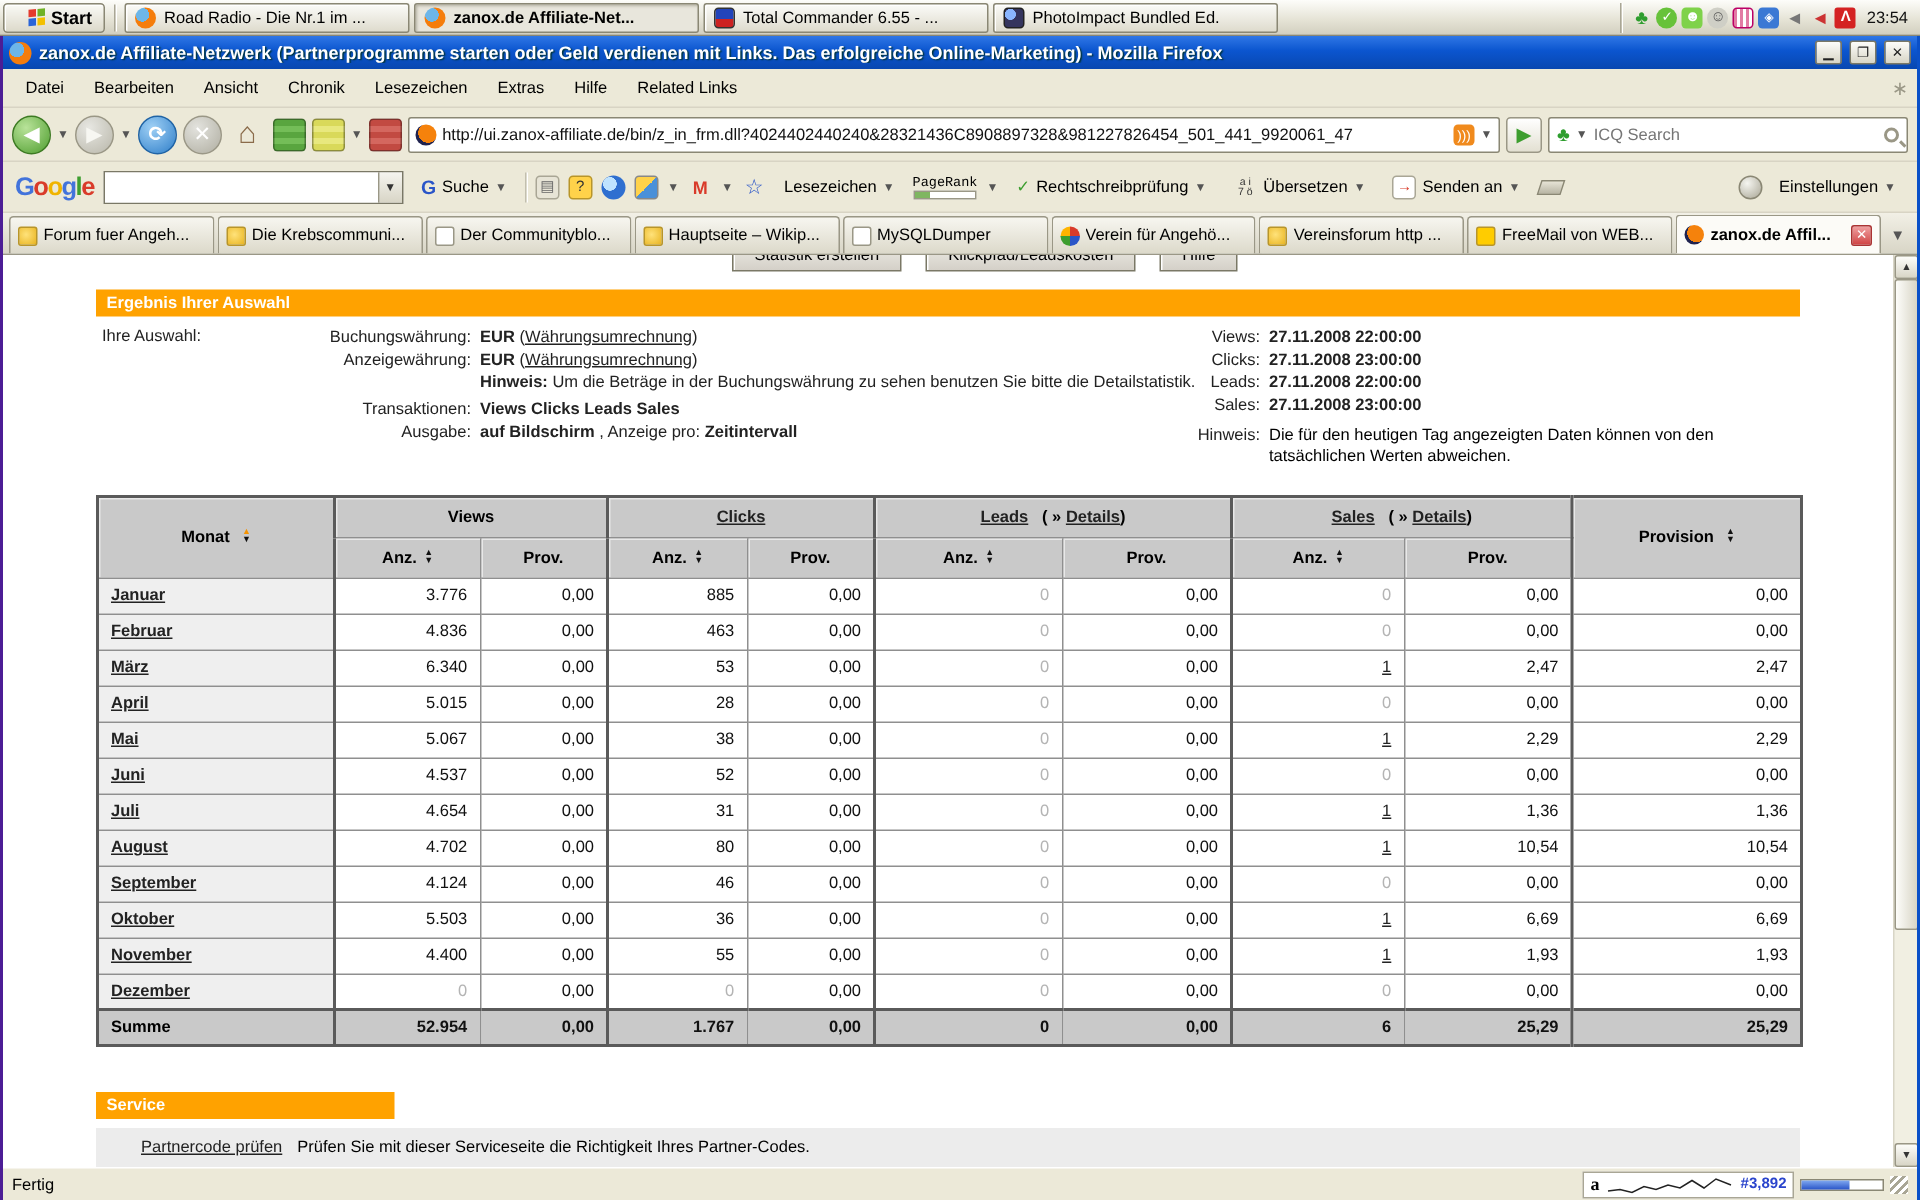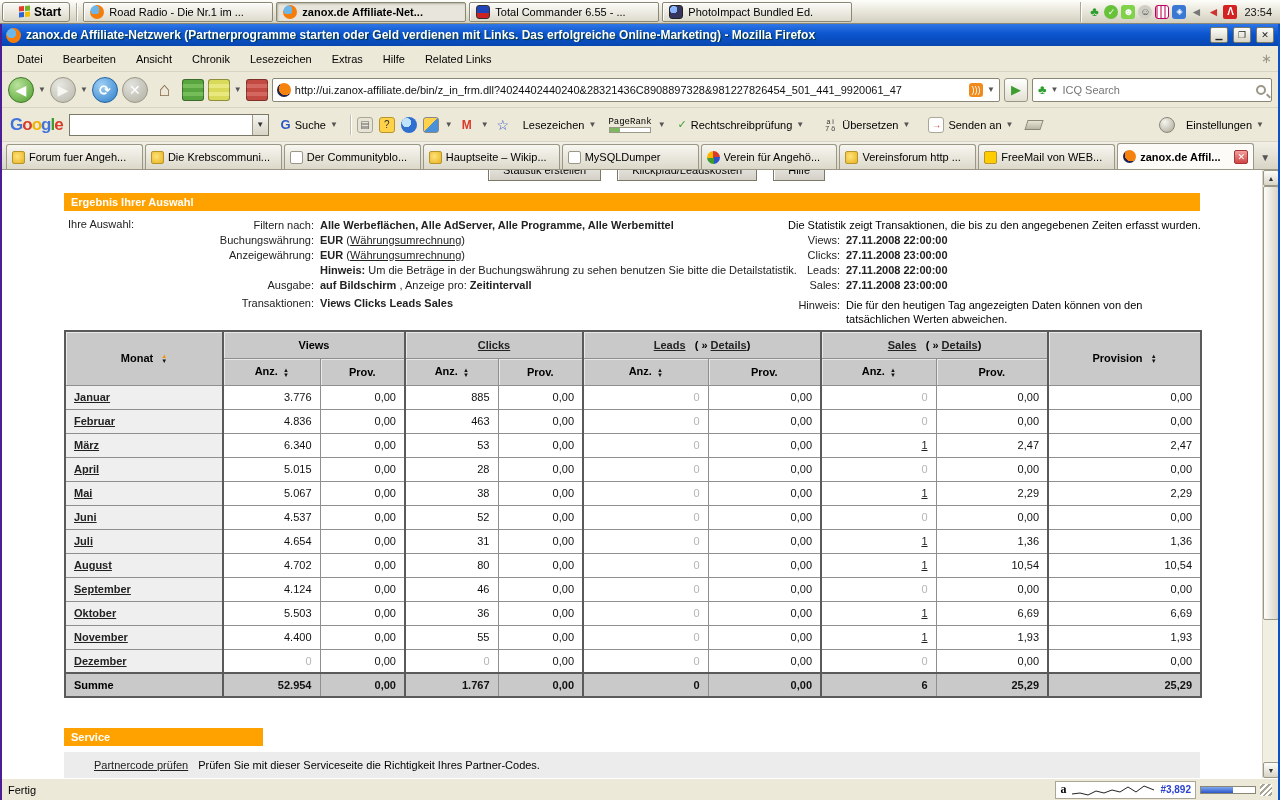--- a/index.html
+++ b/index.html
@@ -367,47 +367,42 @@
           <button class="pgbtn">Statistik erstellen</button>
           <button class="pgbtn">Klickpfad/Leadskosten</button>
           <button class="pgbtn">Hilfe</button>
         </div>
 
       <div class="orange-bar" id="result-header" style="background: rgb(255, 162, 0);">Ergebnis Ihrer Auswahl</div>
 
       <span class="sel-anchor">Ihre Auswahl:</span>
       <div class="sel-rows">
           <div class="sel-row">
-            <div class="sel-label">Filtern nach:</div>
-            <div class="sel-value"><span class="b">Alle Werbeflächen, Alle AdServer, Alle Programme, Alle Werbemittel</span></div>
-          </div>
-          <div class="sel-row">
             <div class="sel-label">Buchungswährung:</div>
             <div class="sel-value"><span class="b">EUR</span><span> (</span><a class=" link">Währungsumrechnung</a><span>)</span></div>
           </div>
           <div class="sel-row">
             <div class="sel-label">Anzeigewährung:</div>
             <div class="sel-value"><span class="b">EUR</span><span> (</span><a class=" link">Währungsumrechnung</a><span>)</span></div>
           </div>
           <div class="sel-row">
             <div class="sel-label"></div>
             <div class="sel-value"><span class="b">Hinweis:</span><span> Um die Beträge in der Buchungswährung zu sehen benutzen Sie bitte die Detailstatistik.</span></div>
           </div>
+          <div class="sel-row gap">
+            <div class="sel-label">Transaktionen:</div>
+            <div class="sel-value"><span class="b">Views Clicks Leads Sales</span></div>
+          </div>
           <div class="sel-row">
             <div class="sel-label">Ausgabe:</div>
             <div class="sel-value"><span class="b">auf Bildschirm</span><span> , Anzeige pro: </span><span class="b">Zeitintervall</span></div>
           </div>
-          <div class="sel-row gap">
-            <div class="sel-label">Transaktionen:</div>
-            <div class="sel-value"><span class="b">Views Clicks Leads Sales</span></div>
-          </div>
         </div>
 
       <div class="stats-info">
-        <div style="margin-bottom:1px;">Die Statistik zeigt Transaktionen, die bis zu den angegebenen Zeiten erfasst wurden.</div>
         <div>
             <div class="si-row">
               <span class="si-label">Views:</span>
               <span class="si-value">27.11.2008 22:00:00</span>
             </div>
             <div class="si-row">
               <span class="si-label">Clicks:</span>
               <span class="si-value">27.11.2008 23:00:00</span>
             </div>
             <div class="si-row">

